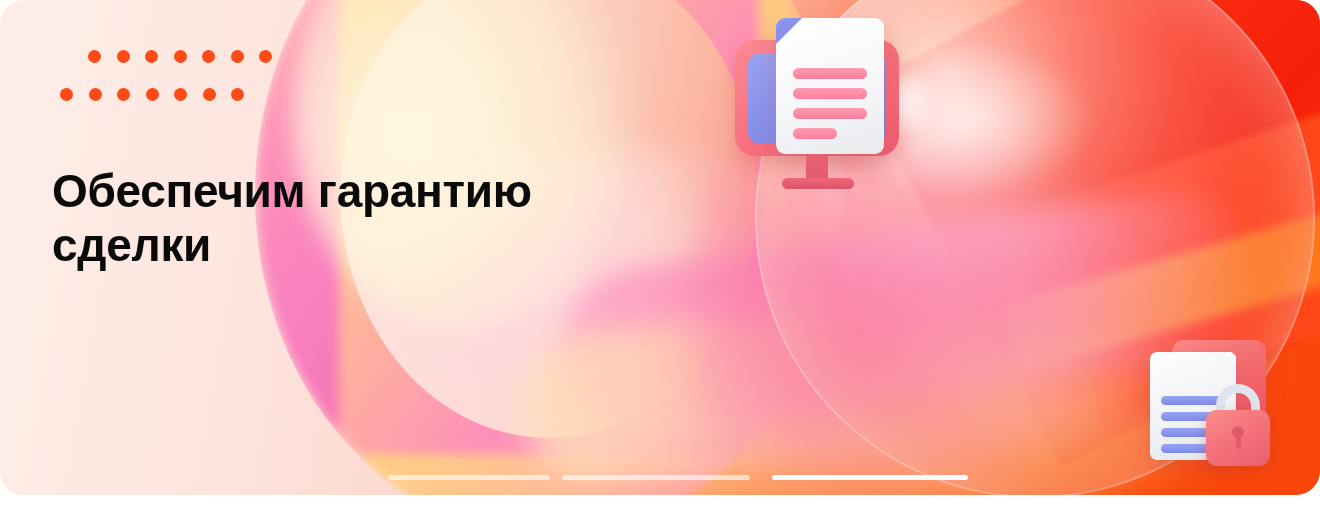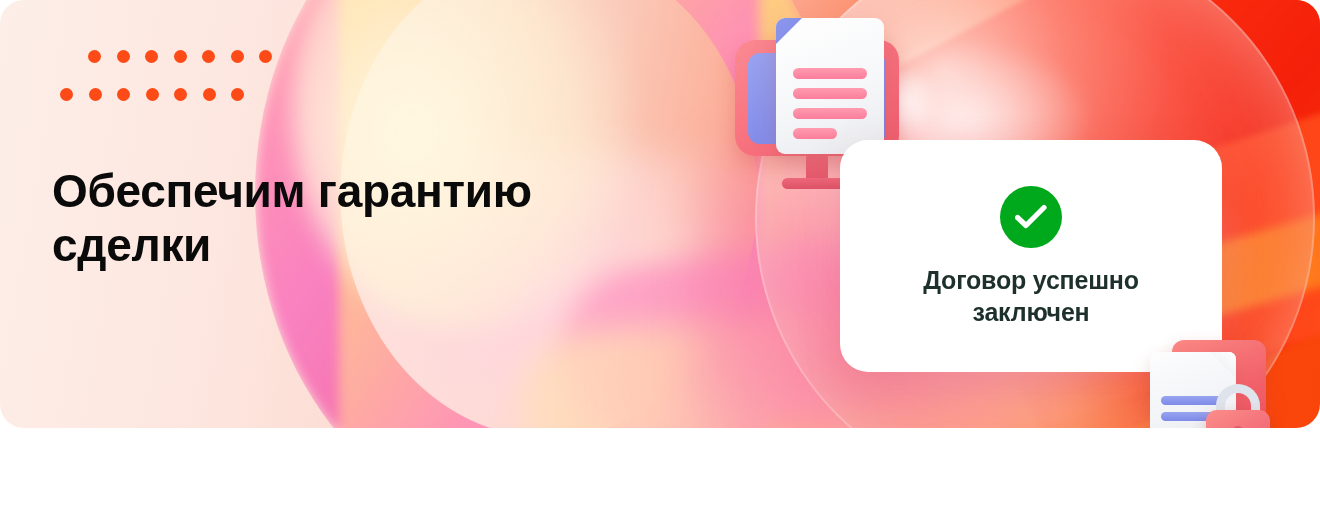--- a/index.html
+++ b/index.html
@@ -1,19 +1,19 @@
 <!DOCTYPE html>
 <html><head>
 <meta charset="utf-8">
 <style>
   html,body{margin:0;padding:0;background:#ffffff;}
   body{width:1320px;height:506px;overflow:hidden;font-family:"Liberation Sans",sans-serif;}
 
   #banner{
-    position:relative;width:1320px;height:428px;border-radius:24px;overflow:hidden;
+    position:relative;width:1320px;height:495px;border-radius:24px;overflow:hidden;
     background:
       linear-gradient(100deg,
         #fdeee8 0%,
         #fde7e0 18%,
         #fcdcd2 32%,
         #fbc9b8 45%,
         #fca890 56%,
         #fd7f55 67%,
         #fd5e25 77%,
         #fb4a0d 87%,
@@ -269,28 +269,20 @@
       <div class="doc-line" style="left:17px;top:90px;width:74px;"></div>
       <div class="doc-line" style="left:17px;top:110px;width:44px;"></div>
     </div>
     <div id="doc-fold"></div>
   </div>
 
   <div id="copy">
     <h1 id="headline">Обеспечим гарантию сделки</h1>
   </div>
 
-  <div id="card">
-    <div id="check-circle">
-      <svg width="32" height="28" viewBox="0 0 32 28" aria-hidden="true">
-        <path d="M2.5 14.5 L11 22.5 L29 4.5" fill="none" stroke="#ffffff" stroke-width="5.2" stroke-linecap="round" stroke-linejoin="round"></path>
-      </svg>
-    </div>
-    <div id="card-text">Договор успешно заключен</div>
-  </div>
 
   <div id="lock-illo">
     <div id="folder-back"></div>
     <div id="ldoc">
       <div class="ldoc-line" style="left:11px;top:44px;width:64px;"></div>
       <div class="ldoc-line" style="left:11px;top:60px;width:64px;"></div>
       <div class="ldoc-line" style="left:11px;top:76px;width:64px;"></div>
       <div class="ldoc-line" style="left:11px;top:92px;width:64px;"></div>
     </div>
     <div id="ldoc-fold"></div>

